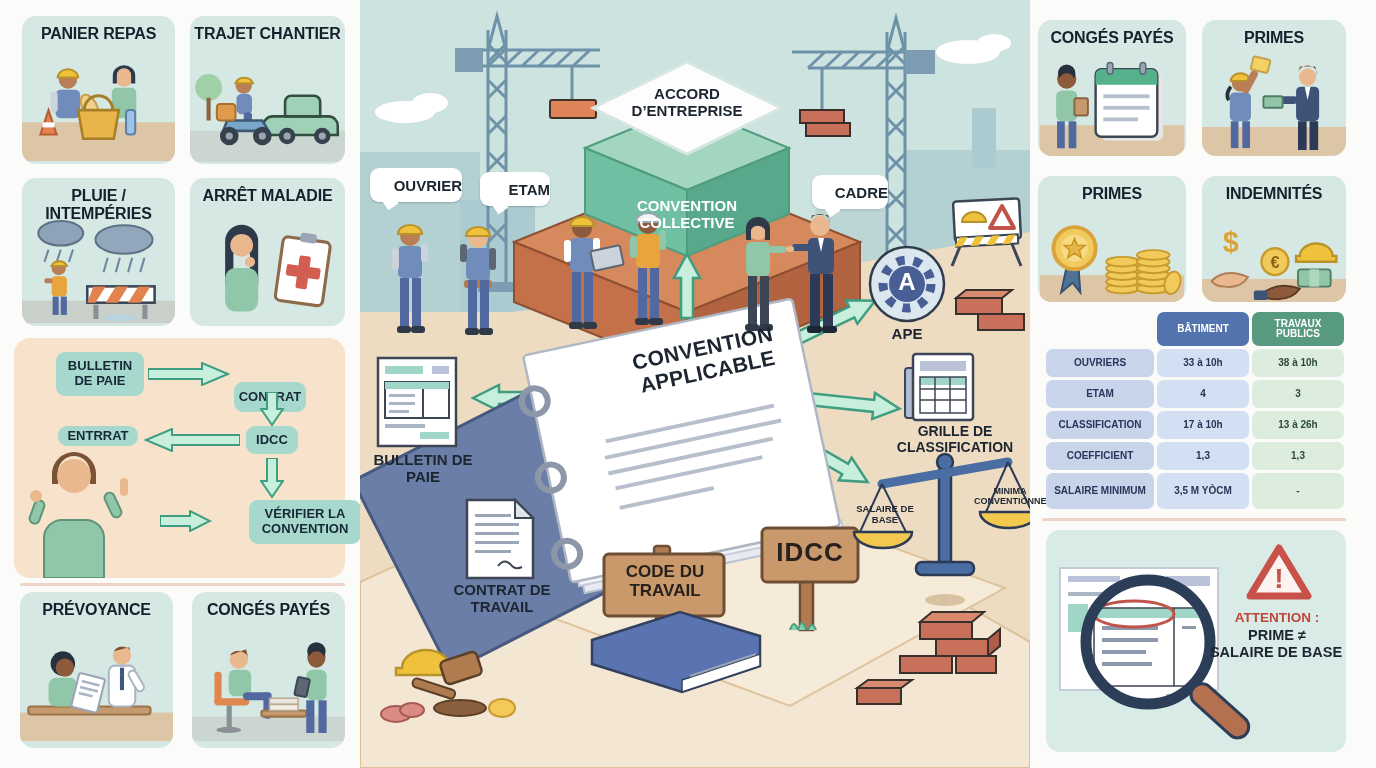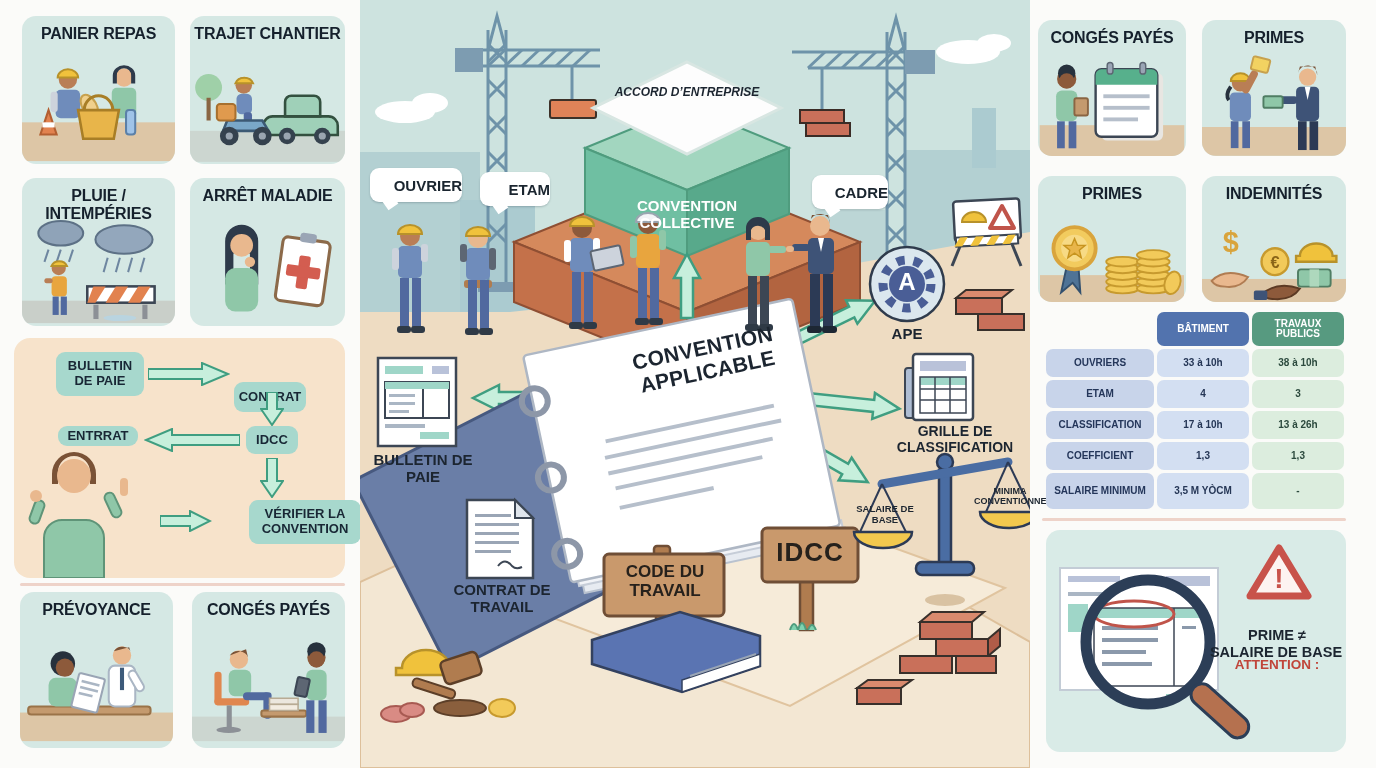--- a/index.html
+++ b/index.html
@@ -18,21 +18,21 @@
   .bubble:after{content:"";position:absolute;left:14px;bottom:-6px;width:12px;height:12px;background:#fff;transform:rotate(55deg);}
   .lbl{position:absolute;text-align:center;line-height:1.12;color:#1c2530;}
   .divider{position:absolute;height:3px;background:#eed3c9;border-radius:2px;}
   .tbl{position:absolute;display:grid;grid-template-columns:108px 92px 92px;grid-template-rows:34px 28px 28px 28px 28px 36px;gap:3px;}
   .tbl div{display:flex;align-items:center;justify-content:center;text-align:center;border-radius:7px;font-size:10px;line-height:1.05;}
   .th-b{background:#5273ae;color:#fff;font-size:12.5px;}
   .th-t{background:#579a80;color:#fff;font-size:12.5px;}
   .tl{background:#c8d4ea;color:#24365a;}
   .tb{background:#d3dff2;color:#253656;}
   .tt{background:#dcedde;color:#2c4a3e;}
-  .att-red{color:#c0453a;margin-top:47px;}
+  .att-red{color:#c0453a;}
 </style>
 </head>
 <body>
 
 <div class="page">
 
   <div class="card" style="left:22px;top:16px;width:153px;height:148px;">
     <div class="ttl">PANIER REPAS</div>
     <div class="scene">
       <svg viewBox="0 0 150 110">
@@ -512,21 +512,21 @@
     
     <div class="bubble" style="left:10px;top:168px;width:92px;height:34px;">
       <span>OUVRIER</span>
       </div>
     <div class="bubble" style="left:120px;top:172px;width:70px;height:34px;">
       <span>ETAM</span>
       </div>
     <div class="bubble" style="left:452px;top:175px;width:76px;height:34px;">
       <span>CADRE</span>
       </div>
-    <div class="lbl" style="left:247px;top:86px;width:160px;font-size:12px;font-style:italic;">ACCORD D’ENTREPRISE</div>
+    <div class="lbl" style="left:247px;top:86px;width:160px;font-size:15px;">ACCORD D’ENTREPRISE</div>
     <div class="lbl" style="left:237px;top:198px;width:180px;font-size:15px;color:#ffffff;">CONVENTION COLLECTIVE</div>
     <div class="lbl" style="left:238px;top:336px;width:214px;font-size:21px;transform:rotate(-12deg);letter-spacing:.3px;">CONVENTION APPLICABLE</div>
     <div class="lbl" style="left:8px;top:452px;width:110px;font-size:15px;">BULLETIN DE PAIE</div>
     <div class="lbl" style="left:82px;top:582px;width:120px;font-size:15px;">CONTRAT DE TRAVAIL</div>
     <div class="lbl" style="left:250px;top:562px;width:110px;font-size:17px;color:#26211c;">CODE DU TRAVAIL</div>
     <div class="lbl" style="left:402px;top:538px;width:96px;font-size:26px;color:#26211c;letter-spacing:1px;">IDCC</div>
     <div class="lbl" style="left:527px;top:269px;width:40px;font-size:24px;color:#ffffff;">A</div>
     <div class="lbl" style="left:524px;top:326px;width:46px;font-size:15px;">APE</div>
     <div class="lbl" style="left:532px;top:424px;width:126px;font-size:14px;">GRILLE DE CLASSIFICATION</div>
     <div class="lbl" style="left:496px;top:504px;width:58px;font-size:9.5px;">SALAIRE DE BASE</div>

